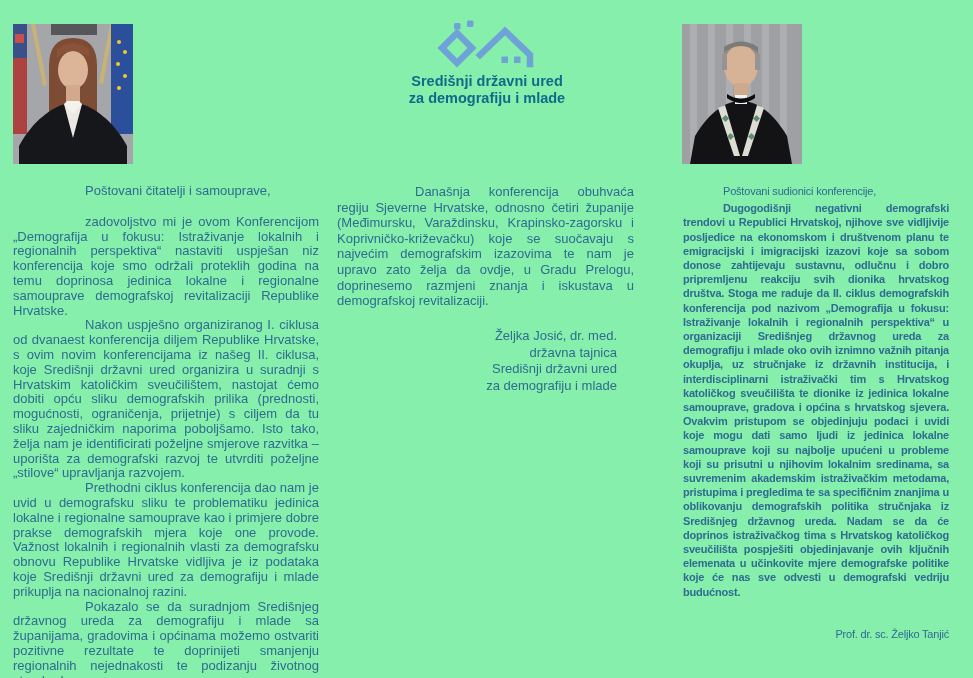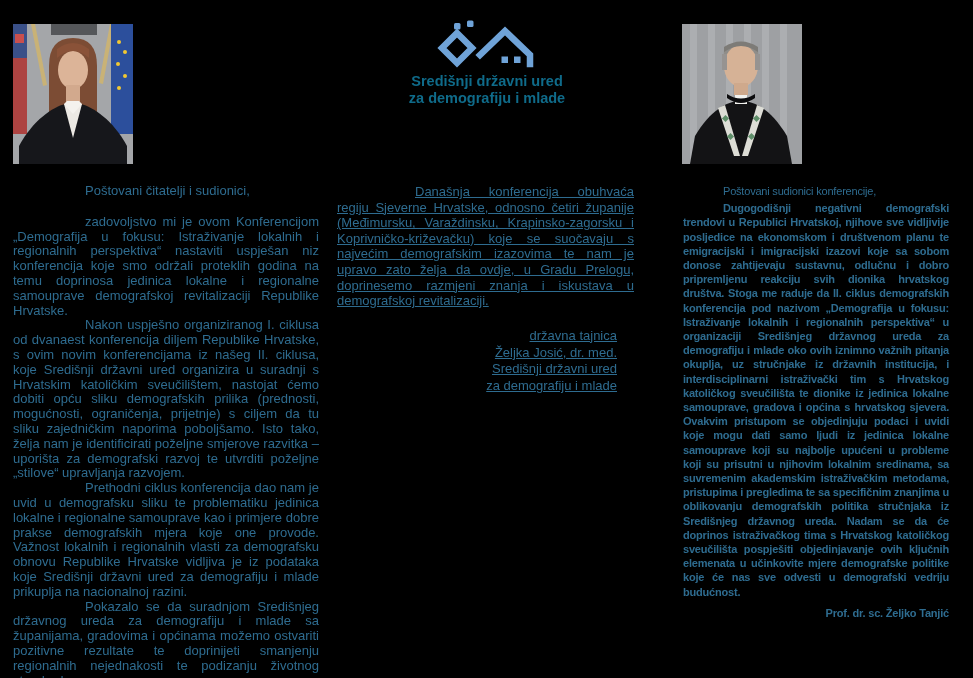--- a/index.html
+++ b/index.html
@@ -4,55 +4,55 @@
 <style>
   html, body { margin: 0; padding: 0; }
   body {
     width: 973px; height: 678px;
     font-family: "Liberation Sans", sans-serif;
     position: relative;
     overflow: hidden;
   }
   .page {
     position: absolute; inset: 0;
-    background: #000000;
+    background: #86efac;
     padding-left: 8px;
   }
   .photo { position: absolute; overflow: hidden; }
   .photo svg { display: block; }
 
   .logo-block { position: absolute; left: 336px; top: 19px; width: 302px; text-align: center; }
   .logo-icon { display: block; margin: 0 auto; }
   .logo-caption {
     margin-top: 2px;
     font-size: 14.5px; line-height: 17px; font-weight: bold;
     color: #0f6b8a;
   }
 
   .col {
     position: absolute;
     color: #2e6c90;
     text-align: justify;
   }
   .col p { margin: 0; }
   .col-left   { left: 13px;  top: 184px; width: 306px; font-size: 13px;  line-height: 14.8px; }
-  .col-center { left: 337px; top: 184px; width: 297px; font-size: 13px;  line-height: 15.6px; text-decoration: underline; }
+  .col-center { left: 337px; top: 184px; width: 297px; font-size: 13px;  line-height: 15.6px; }
   .col-right  { left: 683px; top: 184px; width: 266px; font-size: 11px;  line-height: 14.2px; letter-spacing: -0.2px; }
 
   .col-left p.body   { text-indent: 72px; }
   .col-center p.body { text-indent: 78px; }
   .col-right p.body  { text-indent: 40px; font-weight: bold; }
 
   .greeting { text-align: left; }
   .col-left  .greeting { text-indent: 72px; margin-bottom: 16px; }
   .col-right .greeting { text-indent: 40px; margin-bottom: 3px; }
 
   .signature { text-align: right; }
   .col-center .signature { margin-top: 19px; padding-right: 17px; line-height: 16.8px; }
-  .col-right  .signature { margin-top: 7px; font-weight: bold; }
+  .col-right  .signature { margin-top: 28px; }
   .signature div { white-space: nowrap; }
 </style>
 </head>
 <body>
 
 <div class="page">
 
   <div class="photo" style="left:13px; top:24px; width:120px; height:140px;">
     <svg width="120" height="140" viewBox="0 0 120 140">
       <rect x="0" y="0" width="120" height="140" fill="#a4a6a9"></rect>
@@ -132,32 +132,32 @@
       <g fill="#5f8f6a">
         <rect x="41" y="92" width="5" height="5" transform="rotate(45 43.5 94.5)"></rect>
         <rect x="46" y="110" width="5" height="5" transform="rotate(45 48.5 112.5)"></rect>
         <rect x="72" y="92" width="5" height="5" transform="rotate(45 74.5 94.5)"></rect>
         <rect x="67" y="110" width="5" height="5" transform="rotate(45 69.5 112.5)"></rect>
       </g>
     </svg>
   </div>
 
   <div class="col col-left">
-    <p class="greeting">Poštovani čitatelji i sudionici,</p>
+    <p class="greeting">Poštovani čitatelji i samouprave,</p>
     <p class="body">zadovoljstvo mi je ovom Konferencijom „Demografija u fokusu: Istraživanje lokalnih i regionalnih perspektiva“ nastaviti uspješan niz konferencija koje smo održali proteklih godina na temu doprinosa jedinica lokalne i regionalne samouprave demografskoj revitalizaciji Republike Hrvatske.</p>
     <p class="body">Nakon uspješno organiziranog I. ciklusa od dvanaest konferencija diljem Republike Hrvatske, s ovim novim konferencijama iz našeg II. ciklusa, koje Središnji državni ured organizira u suradnji s Hrvatskim katoličkim sveučilištem, nastojat ćemo dobiti opću sliku demografskih prilika (prednosti, mogućnosti, ograničenja, prijetnje) s ciljem da tu sliku zajedničkim naporima poboljšamo. Isto tako, želja nam je identificirati poželjne smjerove razvitka – uporišta za demografski razvoj te utvrditi poželjne „stilove“ upravljanja razvojem.</p>
     <p class="body">Prethodni ciklus konferencija dao nam je uvid u demografsku sliku te problematiku jedinica lokalne i regionalne samouprave kao i primjere dobre prakse demografskih mjera koje one provode. Važnost lokalnih i regionalnih vlasti za demografsku obnovu Republike Hrvatske vidljiva je iz podataka koje Središnji državni ured za demografiju i mlade prikuplja na nacionalnoj razini.</p>
     <p class="body">Pokazalo se da suradnjom Središnjeg državnog ureda za demografiju i mlade sa županijama, gradovima i općinama možemo ostvariti pozitivne rezultate te doprinijeti smanjenju regionalnih nejednakosti te podizanju životnog standarda.</p>
   </div>
 
   <div class="col col-center">
     <p class="body">Današnja konferencija obuhvaća regiju Sjeverne Hrvatske, odnosno četiri županije (Međimursku, Varaždinsku, Krapinsko-zagorsku i Koprivničko-križevačku) koje se suočavaju s najvećim demografskim izazovima te nam je upravo zato želja da ovdje, u Gradu Prelogu, doprinesemo razmjeni znanja i iskustava u demografskoj revitalizaciji.</p>
     <div class="signature">
+      <div>Željka Josić, dr. med.</div>
       <div>državna tajnica</div>
-      <div>Željka Josić, dr. med.</div>
       <div>Središnji državni ured</div>
       <div>za demografiju i mlade</div>
     </div>
   </div>
 
   <div class="col col-right">
     <p class="greeting">Poštovani sudionici konferencije,</p>
     <p class="body">Dugogodišnji negativni demografski trendovi u Republici Hrvatskoj, njihove sve vidljivije posljedice na ekonomskom i društvenom planu te emigracijski i imigracijski izazovi koje sa sobom donose zahtijevaju sustavnu, odlučnu i dobro pripremljenu reakciju svih dionika hrvatskog društva. Stoga me raduje da II. ciklus demografskih konferencija pod nazivom „Demografija u fokusu: Istraživanje lokalnih i regionalnih perspektiva“ u organizaciji Središnjeg državnog ureda za demografiju i mlade oko ovih iznimno važnih pitanja okuplja, uz stručnjake iz državnih institucija, i interdisciplinarni istraživački tim s Hrvatskog katoličkog sveučilišta te dionike iz jedinica lokalne samouprave, gradova i općina s hrvatskog sjevera. Ovakvim pristupom se objedinjuju podaci i uvidi koje mogu dati samo ljudi iz jedinica lokalne samouprave koji su najbolje upućeni u probleme koji su prisutni u njihovim lokalnim sredinama, sa suvremenim akademskim istraživačkim metodama, pristupima i pregledima te sa specifičnim znanjima u oblikovanju demografskih politika stručnjaka iz Središnjeg državnog ureda. Nadam se da će doprinos istraživačkog tima s Hrvatskog katoličkog sveučilišta pospješiti objedinjavanje ovih ključnih elemenata u učinkovite mjere demografske politike koje će nas sve odvesti u demografski vedriju budućnost.</p>
     <div class="signature">
       <div>Prof. dr. sc. Željko Tanjić</div>

